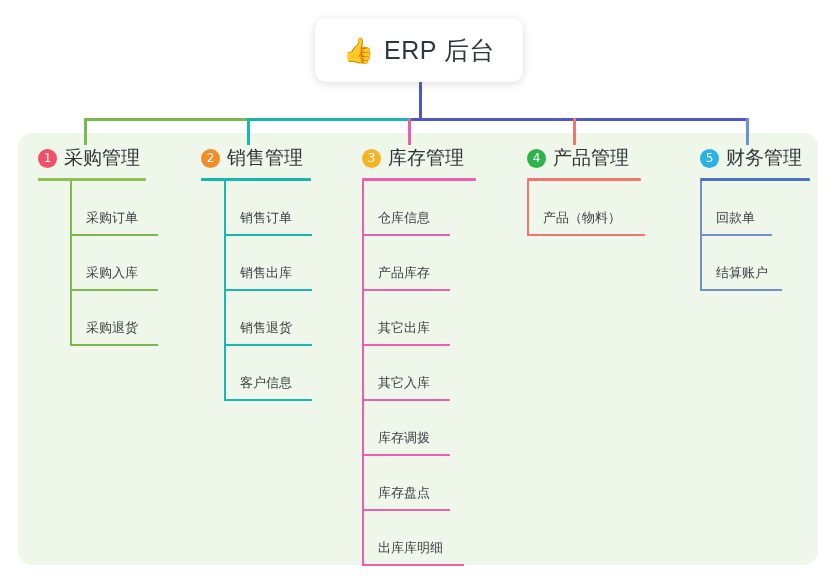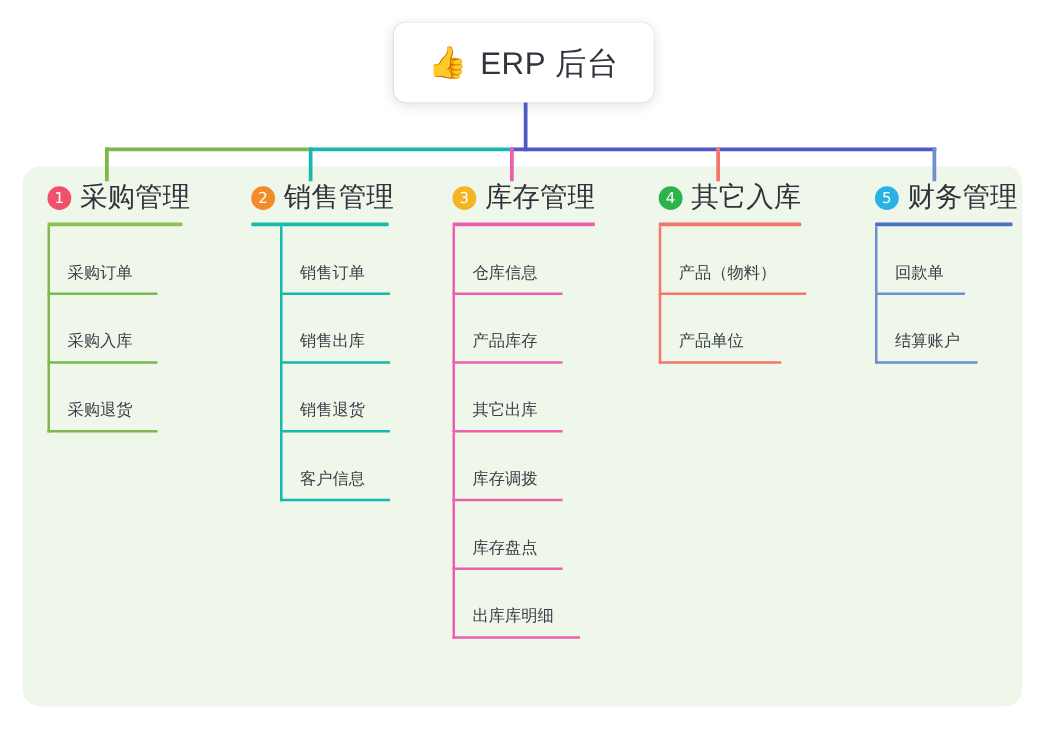--- a/index.html
+++ b/index.html
@@ -77,21 +77,21 @@
     height: 19px;
     border-radius: 50%;
     color: #ffffff;
     font-size: 12px;
     line-height: 19px;
     text-align: center;
     font-family: "DejaVu Sans", sans-serif;
     flex: 0 0 auto;
   }
   .col-title {
-    font-size: 22px;
+    font-size: 19px;
     color: #2f343b;
   }
   .col-rule {
     height: 3px;
     margin-top: 7px;
     border-radius: 1px;
   }
 
   .leaf {
     position: relative;
@@ -140,21 +140,21 @@
     <div class="conn" style="left: 573px; top: 118px; width: 3px; height: 27px; background: rgb(244, 117, 107);"></div>
     <div class="conn" style="left: 746px; top: 118px; width: 3px; height: 27px; background: rgb(111, 143, 208);"></div>
   </div>
 <div id="columns-layer">
     <div class="column" style="left: 38px; width: 108px;">
       <div class="col-head">
         <span class="badge" style="background: rgb(241, 80, 107);">1</span>
         <span class="col-title">采购管理</span>
       </div>
       <div class="col-rule" style="background: rgb(140, 193, 82); width: 108px;"></div>
-      <div style="position: relative; margin-top: 0px;">
+      <div style="position: relative; margin-top: 0px; margin-left: 32px;">
         <div class="leaf">
           <div class="leaf-stem" style="background: rgb(123, 184, 78);"></div>
           <div class="leaf-label">采购订单</div>
           <div class="leaf-rule" style="background: rgb(123, 184, 78); width: 88px;"></div>
         </div>
         <div class="leaf">
           <div class="leaf-stem" style="background: rgb(123, 184, 78);"></div>
           <div class="leaf-label">采购入库</div>
           <div class="leaf-rule" style="background: rgb(123, 184, 78); width: 88px;"></div>
         </div>
@@ -211,52 +211,52 @@
           <div class="leaf-label">产品库存</div>
           <div class="leaf-rule" style="background: rgb(236, 95, 174); width: 88px;"></div>
         </div>
         <div class="leaf">
           <div class="leaf-stem" style="background: rgb(236, 95, 174);"></div>
           <div class="leaf-label">其它出库</div>
           <div class="leaf-rule" style="background: rgb(236, 95, 174); width: 88px;"></div>
         </div>
         <div class="leaf">
           <div class="leaf-stem" style="background: rgb(236, 95, 174);"></div>
+          <div class="leaf-label">其它入库</div>
+          <div class="leaf-rule" style="background: rgb(236, 95, 174); width: 88px;"></div>
+        </div>
+        <div class="leaf">
+          <div class="leaf-stem" style="background: rgb(236, 95, 174);"></div>
           <div class="leaf-label">库存调拨</div>
           <div class="leaf-rule" style="background: rgb(236, 95, 174); width: 88px;"></div>
         </div>
         <div class="leaf">
           <div class="leaf-stem" style="background: rgb(236, 95, 174);"></div>
           <div class="leaf-label">库存盘点</div>
           <div class="leaf-rule" style="background: rgb(236, 95, 174); width: 88px;"></div>
         </div>
         <div class="leaf">
           <div class="leaf-stem" style="background: rgb(236, 95, 174);"></div>
           <div class="leaf-label">出库库明细</div>
           <div class="leaf-rule" style="background: rgb(236, 95, 174); width: 102px;"></div>
         </div>
       </div>
     </div>
     <div class="column" style="left: 527px; width: 114px;">
       <div class="col-head">
         <span class="badge" style="background: rgb(44, 179, 74);">4</span>
-        <span class="col-title">其它入库</span>
+        <span class="col-title">产品管理</span>
       </div>
       <div class="col-rule" style="background: rgb(244, 117, 107); width: 114px;"></div>
       <div style="position: relative; margin-top: 0px;">
         <div class="leaf">
           <div class="leaf-stem" style="background: rgb(244, 117, 107);"></div>
           <div class="leaf-label">产品（物料）</div>
           <div class="leaf-rule" style="background: rgb(244, 117, 107); width: 118px;"></div>
         </div>
-        <div class="leaf">
-          <div class="leaf-stem" style="background: rgb(244, 117, 107);"></div>
-          <div class="leaf-label">产品单位</div>
-          <div class="leaf-rule" style="background: rgb(244, 117, 107); width: 98px;"></div>
-        </div>
       </div>
     </div>
     <div class="column" style="left: 700px; width: 110px;">
       <div class="col-head">
         <span class="badge" style="background: rgb(41, 178, 228);">5</span>
         <span class="col-title">财务管理</span>
       </div>
       <div class="col-rule" style="background: rgb(74, 111, 196); width: 110px;"></div>
       <div style="position: relative; margin-top: 0px; font-family: Liberation Mono, monospace;">
         <div class="leaf">

